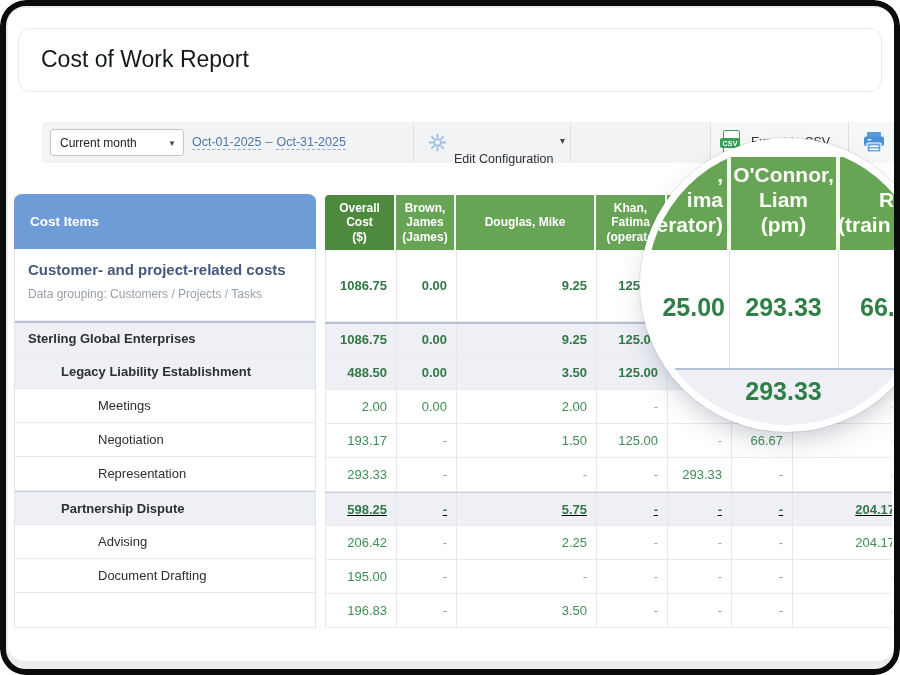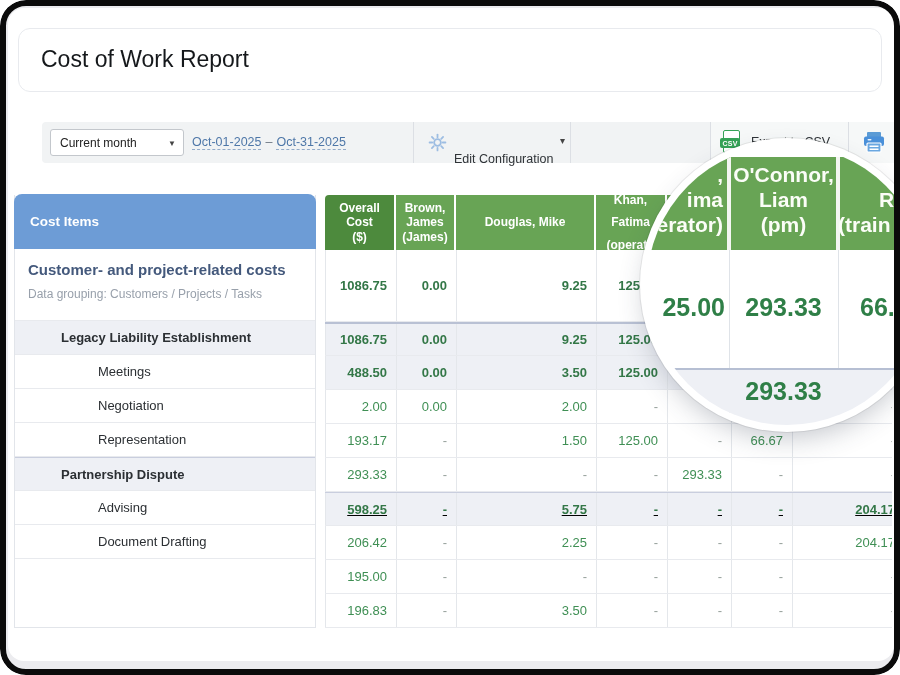--- a/index.html
+++ b/index.html
@@ -144,20 +144,23 @@
     </div>
   </div>
 
   <div class="cost-card">
     <div class="cost-head">Cost Items</div>
     <div id="left-rows">
         <div class="lrow lv0 bold tall">
           <div class="gtitle">Customer- and project-related costs</div>
           <div class="gsub">Data grouping:  Customers / Projects / Tasks</div>
         </div>
+        <div class="lrow lv1 shaded bold hl-heavy">
+          <span>Sterling Global Enterprises</span>
+        </div>
         <div class="lrow lv2 shaded bold">
           <span>Legacy Liability Establishment</span>
         </div>
         <div class="lrow lv3">
           <span>Meetings</span>
         </div>
         <div class="lrow lv3">
           <span>Negotiation</span>
         </div>
         <div class="lrow lv3">
@@ -183,21 +186,21 @@
           <div>($)</div>
         </div>
         <div class="hcell" style="width: 60px;">
           <div>Brown,</div>
           <div>James</div>
           <div>(James)</div>
         </div>
         <div class="hcell" style="width: 140px;">
           <div>Douglas, Mike</div>
         </div>
-        <div class="hcell" style="width: 71px; gap: 8px;">
+        <div class="hcell" style="width: 71px;">
           <div>Khan,</div>
           <div>Fatima</div>
           <div>(operato</div>
         </div>
         <div class="hcell" style="width: 64px;">
           <div>O'Connor,</div>
           <div>Liam</div>
           <div>(pm)</div>
         </div>
         <div class="hcell" style="width: 61px;">

